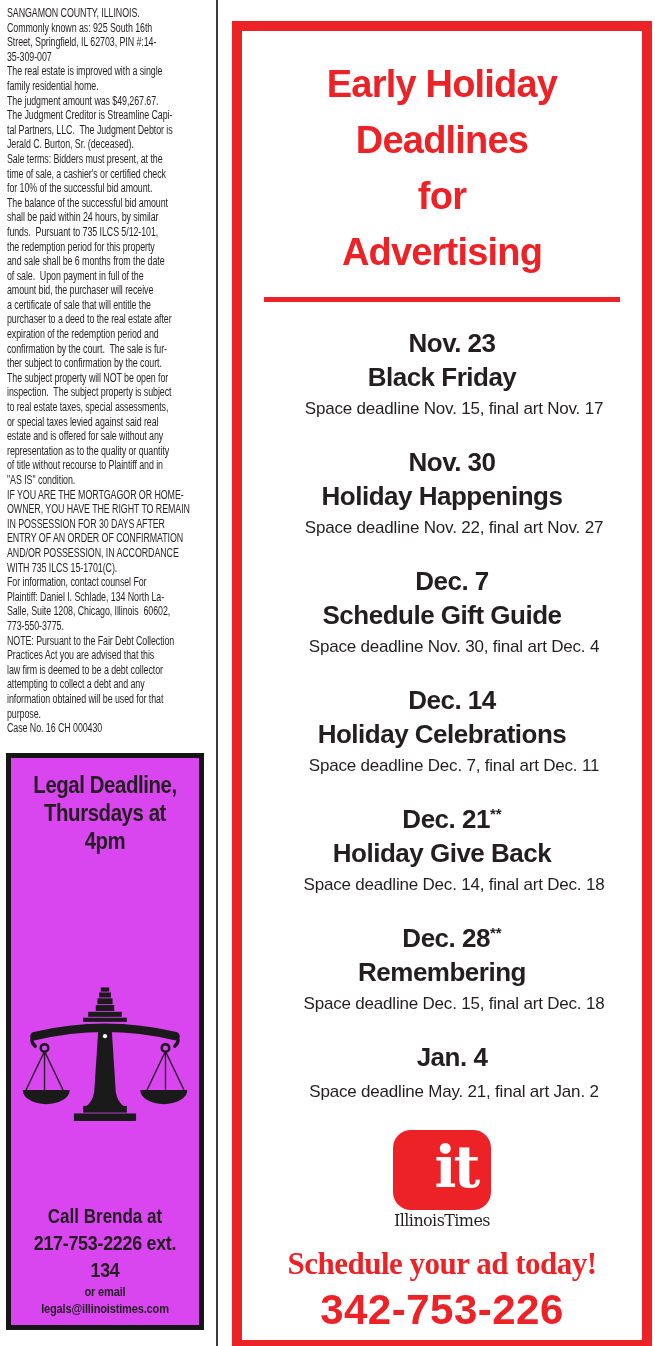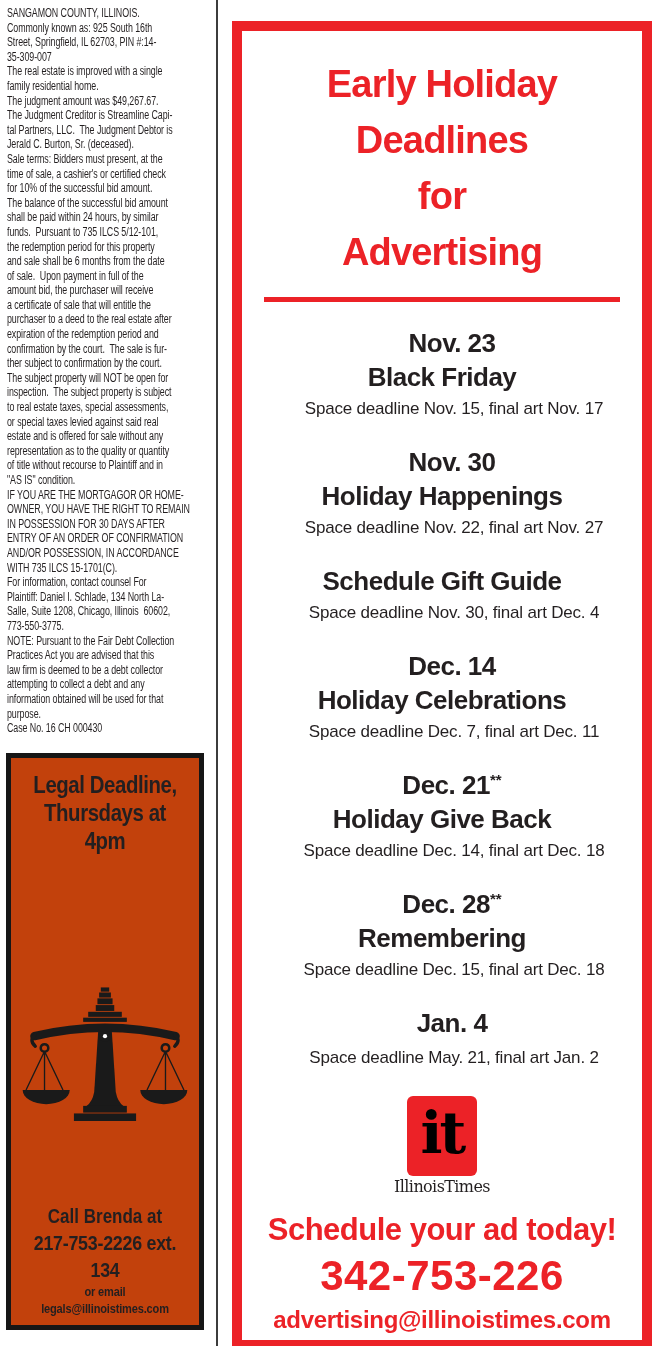--- a/index.html
+++ b/index.html
@@ -12,21 +12,21 @@
     position:absolute;left:7px;top:6px;width:292px;
     font-size:12.5px;line-height:14.6px;letter-spacing:-0.1px;
     white-space:pre-wrap;
     transform:scaleX(0.71);transform-origin:top left;
   }
   .col-divider{
     position:absolute;left:216px;top:0;width:1.5px;height:1346px;background:#3c3c3c;
   }
   .legal-box{
     position:absolute;left:6px;top:753px;width:198px;height:577px;
-    border:5px solid #161616;box-sizing:border-box;text-align:center;background:#c2410c;
+    border:5px solid #161616;box-sizing:border-box;text-align:center;background:#d946ef;
   }
   .legal-box-title{
     margin-top:13px;font-weight:bold;font-size:24px;line-height:28px;
     white-space:pre-line;letter-spacing:-0.5px;
     transform:scaleX(0.85);transform-origin:50% 0;
   }
   .scales-wrap{margin:124px auto 0;width:168px;height:158px;}
   .brenda{
     position:absolute;left:0;right:0;bottom:8px;
     transform:scaleX(0.85);transform-origin:50% 100%;
@@ -46,30 +46,30 @@
   .ad-rule{width:356px;height:5px;background:#EC2227;margin:17px auto 0;}
   .entries{margin-top:26px;}
   .entry{margin-bottom:27px;}
   .entry-date{font-weight:bold;font-size:26px;line-height:30px;letter-spacing:-0.5px;padding-left:20px;}
   .entry-date .ast{font-size:15px;position:relative;top:-9px;letter-spacing:0;}
   .entry-name{font-weight:bold;font-size:26px;line-height:31px;letter-spacing:-0.5px;}
   .entry-name:empty{display:none;}
   .entry-deadline{font-size:17px;line-height:22px;margin-top:5px;letter-spacing:-0.2px;padding-left:24px;}
   .logo{margin-top:14px;}
   .logo-mark{
-    width:70px;height:80px;margin:0 auto;background:#EC2227;border-radius:6px;
-    color:#000000;font-family:"DejaVu Serif",serif;font-weight:bold;
-    font-size:58px;line-height:74px;text-align:center;letter-spacing:-3px;
+    width:70px;height:80px;margin:0 auto;background:#EC2227;border-radius:18px;
+    color:#ffffff;font-family:"DejaVu Serif",serif;font-weight:bold;
+    font-size:58px;line-height:74px;text-align:center;letter-spacing:-3px;padding-left:28px;
   }
   .logo-word{
     font-family:"DejaVu Serif",serif;font-weight:normal;font-size:16px;line-height:18px;
     margin-top:2px;letter-spacing:-0.6px;
   }
   .cta{margin-top:12px;color:#EC2227;font-weight:bold;}
-  .cta-line1{font-size:31px;line-height:44px;letter-spacing:-0.5px;}
+  .cta-line1{font-size:31px;line-height:44px;letter-spacing:-0.5px;font-family:Liberation Serif, serif;}
   .cta-phone{font-size:42px;line-height:48px;letter-spacing:0.5px;}
   .cta-email{font-size:24px;line-height:40px;letter-spacing:-0.3px;}
 </style>
 </head>
 <body>
 
 <div class="legal-text">SANGAMON COUNTY, ILLINOIS.
 Commonly known as: 925 South 16th
 Street, Springfield, IL 62703, PIN #:14-
 35-309-007
@@ -171,20 +171,21 @@
       <div class="entry-date"><span>Nov. 23</span><span class="ast"></span></div>
       <div class="entry-name">Black Friday</div>
       <div class="entry-deadline">Space deadline Nov. 15, final art Nov. 17</div>
     </div>
     <div class="entry">
       <div class="entry-date"><span>Nov. 30</span><span class="ast"></span></div>
       <div class="entry-name">Holiday Happenings</div>
       <div class="entry-deadline">Space deadline Nov. 22, final art Nov. 27</div>
     </div>
     <div class="entry">
+      <div class="entry-date"><span>Dec. 7</span><span class="ast"></span></div>
       <div class="entry-name">Schedule Gift Guide</div>
       <div class="entry-deadline">Space deadline Nov. 30, final art Dec. 4</div>
     </div>
     <div class="entry">
       <div class="entry-date"><span>Dec. 14</span><span class="ast"></span></div>
       <div class="entry-name">Holiday Celebrations</div>
       <div class="entry-deadline">Space deadline Dec. 7, final art Dec. 11</div>
     </div>
     <div class="entry">
       <div class="entry-date"><span>Dec. 21</span><span class="ast">**</span></div>

